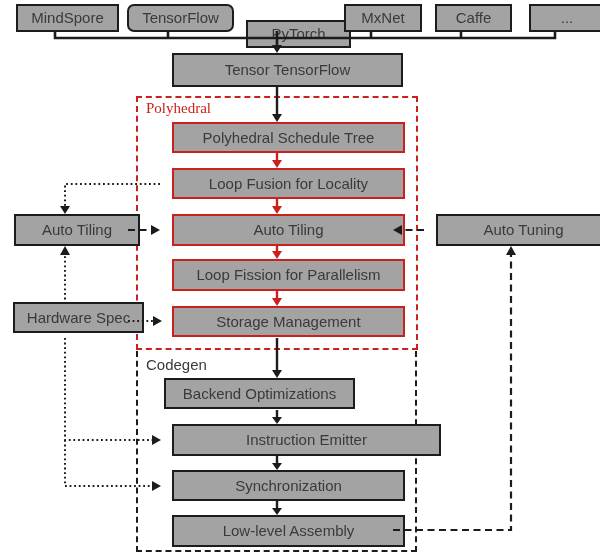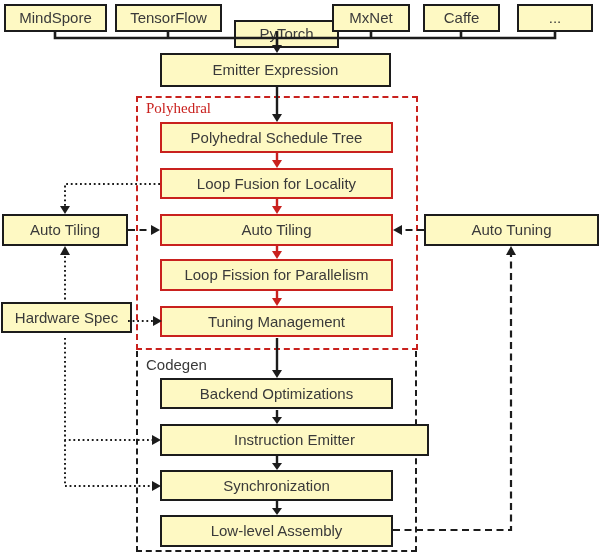--- a/index.html
+++ b/index.html
@@ -4,22 +4,22 @@
 <style>
   * { margin:0; padding:0; box-sizing:border-box; }
   html,body { background:#ffffff; }
   #stage {
     position:relative; width:600px; height:556px; background:#ffffff;
     font-family:"Liberation Sans","DejaVu Sans",sans-serif; color:#3a3a3a;
     overflow:hidden;
   }
   .box {
     position:absolute; display:flex; align-items:center; justify-content:center;
-    background:#fef9c3; border:2px solid #1c1c1c; font-size:15px; color:#3a3a3a;
-    text-align:center; line-height:1.05; white-space:nowrap;
+    background:#a3a3a3; border:2px solid #1c1c1c; font-size:15px; color:#3a3a3a;
+    text-align:center; line-height:1.05; white-space:nowrap;margin-left:12px;
   }
   .box.red { border-color:#c9211e; }
   .frame { position:absolute; background:transparent; }
   .frame.red   { border:2px dashed #c9211e; }
   .frame.black { border:2px dashed #1c1c1c; border-top:none; }
   .grouplabel { position:absolute; font-size:15px; }
   .grouplabel.red { color:#c9211e;font-family:Liberation Serif, serif; }
   .grouplabel.black { color:#3a3a3a; }
   svg.wires { position:absolute; left:0; top:0; width:600px; height:556px; pointer-events:none; }
 </style>
@@ -28,35 +28,35 @@
 
 <div id="stage">
 
   <div class="frame red" style="left:136px; top:96px; width:282px; height:254px;"></div>
   <div class="frame black" style="left:136px; top:351px; width:281px; height:201px;"></div>
 
   <div class="grouplabel red" style="left:146px; top:100px;">Polyhedral</div>
   <div class="grouplabel black" style="left:146px; top:356px;">Codegen</div>
 
   <div class="box" style="left:4px;   top:4px; width:103px; height:28px;">MindSpore</div>
-  <div class="box" style="left:115px; top:4px; width:107px; height:28px;">TensorFlow</div>
+  <div class="box" style="left:115px; top:4px; width:107px; height:28px;border-radius:7px;">TensorFlow</div>
   <div class="box" style="left:234px; top:20px; width:105px;  height:28px;">PyTorch</div>
   <div class="box" style="left:332px; top:4px; width:78px;  height:28px;">MxNet</div>
   <div class="box" style="left:423px; top:4px; width:77px;  height:28px;">Caffe</div>
   <div class="box" style="left:517px; top:4px; width:76px;  height:28px;">...</div>
 
-  <div class="box" style="left:160px; top:53px; width:231px; height:34px;">Emitter Expression</div>
+  <div class="box" style="left:160px; top:53px; width:231px; height:34px;">Tensor TensorFlow</div>
 
   <div class="box red" style="left:160px; top:122px; width:233px; height:31px;">Polyhedral Schedule Tree</div>
   <div class="box red" style="left:160px; top:168px; width:233px; height:31px;">Loop Fusion for Locality</div>
   <div class="box red" style="left:160px; top:214px; width:233px; height:32px;">Auto Tiling</div>
   <div class="box red" style="left:160px; top:259px; width:233px; height:32px;">Loop Fission for Parallelism</div>
-  <div class="box red" style="left:160px; top:306px; width:233px; height:31px;">Tuning Management</div>
+  <div class="box red" style="left:160px; top:306px; width:233px; height:31px;">Storage Management</div>
 
-  <div class="box" style="left:160px; top:378px; width:233px; height:31px;">Backend Optimizations</div>
+  <div class="box" style="left:152px; top:378px; width:191px; height:31px;">Backend Optimizations</div>
   <div class="box" style="left:160px; top:424px; width:269px; height:32px;">Instruction Emitter</div>
   <div class="box" style="left:160px; top:470px; width:233px; height:31px;">Synchronization</div>
   <div class="box" style="left:160px; top:515px; width:233px; height:32px;">Low-level Assembly</div>
 
   <div class="box" style="left:2px;   top:214px; width:126px; height:32px;">Auto Tiling</div>
   <div class="box" style="left:1px;   top:302px; width:131px; height:31px;">Hardware Spec</div>
   <div class="box" style="left:424px; top:214px; width:175px; height:32px;">Auto Tuning</div>
 
   <svg class="wires" viewBox="0 0 600 556">
 

